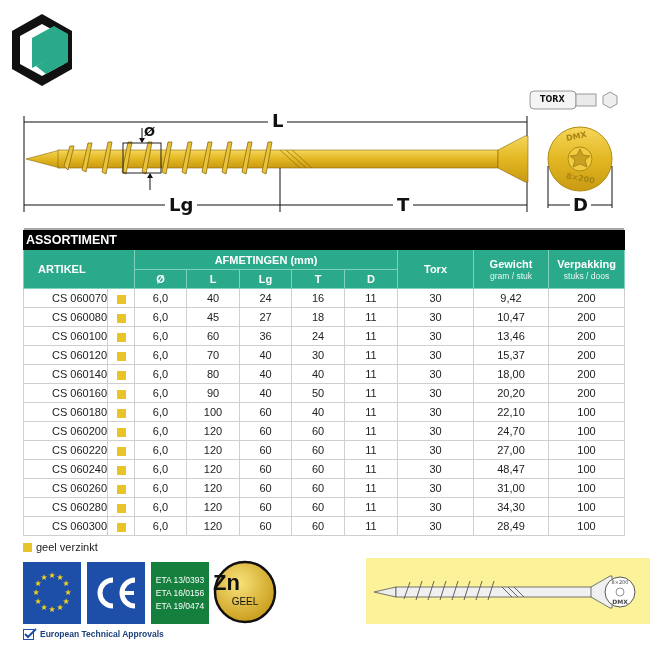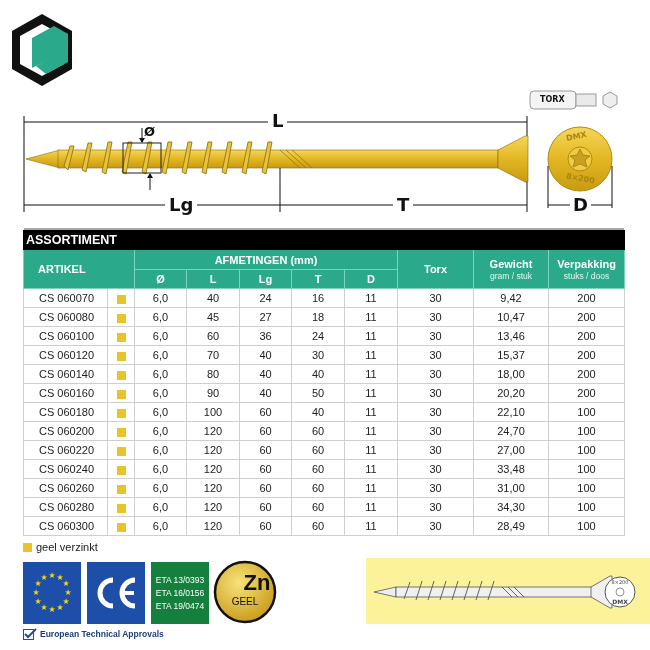--- a/index.html
+++ b/index.html
@@ -9,21 +9,21 @@
   .diagram { left:0; top:80px; width:650px; height:150px; }
   .dim-label { position:absolute; font-weight:bold; font-family:"DejaVu Sans", sans-serif; color:#111; }
   table.assort { position:absolute; left:23px; top:230px; width:601px; border-collapse:collapse; font-size:11px; table-layout:fixed; }
   table.assort th, table.assort td { padding:0; height:18px; text-align:center; border:1px solid #cfcfcf; }
   table.assort .title-row th { background:#000; color:#fff; text-align:left; font-size:12.5px; font-weight:bold; height:18px; padding-left:2px; border:1px solid #000;margin-top:16px; }
   table.assort .h1 th, table.assort .h2 th { background:#2aaa8a; color:#fff; font-weight:bold; border:1px solid #7fd0bd; font-size:11px; }
   table.assort .h1 th { height:19px; }
   table.assort .h2 th { height:18px; }
   table.assort th.left { text-align:left; padding-left:14px; }
   table.assort th .sub { display:block; font-weight:normal; font-size:8.5px; color:#e6f6f1; margin-top:1px; }
-  table.assort td.art { text-align:center; padding-left:2px; }
+  table.assort td.art { text-align:right; padding-left:2px; }
   .sw { display:inline-block; width:9px; height:9px; background:#e8c42a; vertical-align:middle; }
   .legend { left:23px; top:541px; font-size:11px; display:flex; align-items:center; gap:4px; }
   .legend .sw { width:9px; height:9px; }
   .badge-eu { left:23px; top:562px; width:58px; height:62px; background:#1d4fa8; }
   .badge-ce { left:87px; top:562px; width:58px; height:62px; background:#1d4fa8; }
   .badge-eta { left:151px; top:562px; width:58px; height:62px; background:#15803d; color:#fff; font-size:8.5px; display:flex; flex-direction:column; justify-content:center; align-items:center; line-height:13px; font-family:"Liberation Sans", sans-serif; }
   .badge-zn { left:213px; top:560px; width:64px; height:64px; }
   .eta-line { font-size:11px; font-weight:bold; color:#1d3f7a; display:flex; align-items:center; gap:3px; left:23px; top:628px; }
   .yellow-panel { left:366px; top:558px; width:284px; height:66px; background:#fbf29a; }
 </style>
@@ -252,21 +252,21 @@
       </tr>
       <tr>
         <td class="art">CS 060240</td>
         <td><span class="sw"></span></td>
         <td>6,0</td>
         <td>120</td>
         <td>60</td>
         <td>60</td>
         <td>11</td>
         <td>30</td>
-        <td>33,48</td>
+        <td>48,47</td>
         <td>100</td>
       </tr>
       <tr>
         <td class="art">CS 060260</td>
         <td><span class="sw"></span></td>
         <td>6,0</td>
         <td>120</td>
         <td>60</td>
         <td>60</td>
         <td>11</td>
@@ -339,21 +339,21 @@
 <div class="abs badge-zn">
   <svg width="64" height="64" viewBox="0 0 64 64" style="position:absolute;left:0;top:0">
     <defs>
         <radialGradient id="zg" cx="0.4" cy="0.35" r="0.7">
           <stop offset="0" stop-color="#f7e27a"></stop>
           <stop offset="1" stop-color="#c89a18"></stop>
         </radialGradient>
       </defs>
     <circle cx="32" cy="32" r="30" fill="url(#zg)" stroke="#111" stroke-width="2.5"></circle>
   </svg>
-  <span style="position:absolute;left:12px;width:64px;top:10px;text-align:center;font-weight:bold;font-size:22px;color:#111;">Zn</span>
+  <span style="position:absolute;left:0;width:64px;top:10px;text-align:left;font-weight:bold;font-size:22px;color:#111;">Zn</span>
   <span style="position:absolute;left:0;width:64px;top:36px;text-align:center;font-weight:normal;font-size:10px;color:#111;">GEEL</span>
 </div>
 <div class="abs eta-line">
   <svg width="14" height="12" viewBox="0 0 14 12">
     <rect x="0.5" y="1.5" width="10" height="10" fill="#fff" stroke="#1d4fa8"></rect>
     <path d="M2,6 L5,9 L13,1" fill="none" stroke="#1d4fa8" stroke-width="2"></path>
   </svg>
   <span style="font-size:8.5px;">European Technical Approvals</span>
 </div>
 

